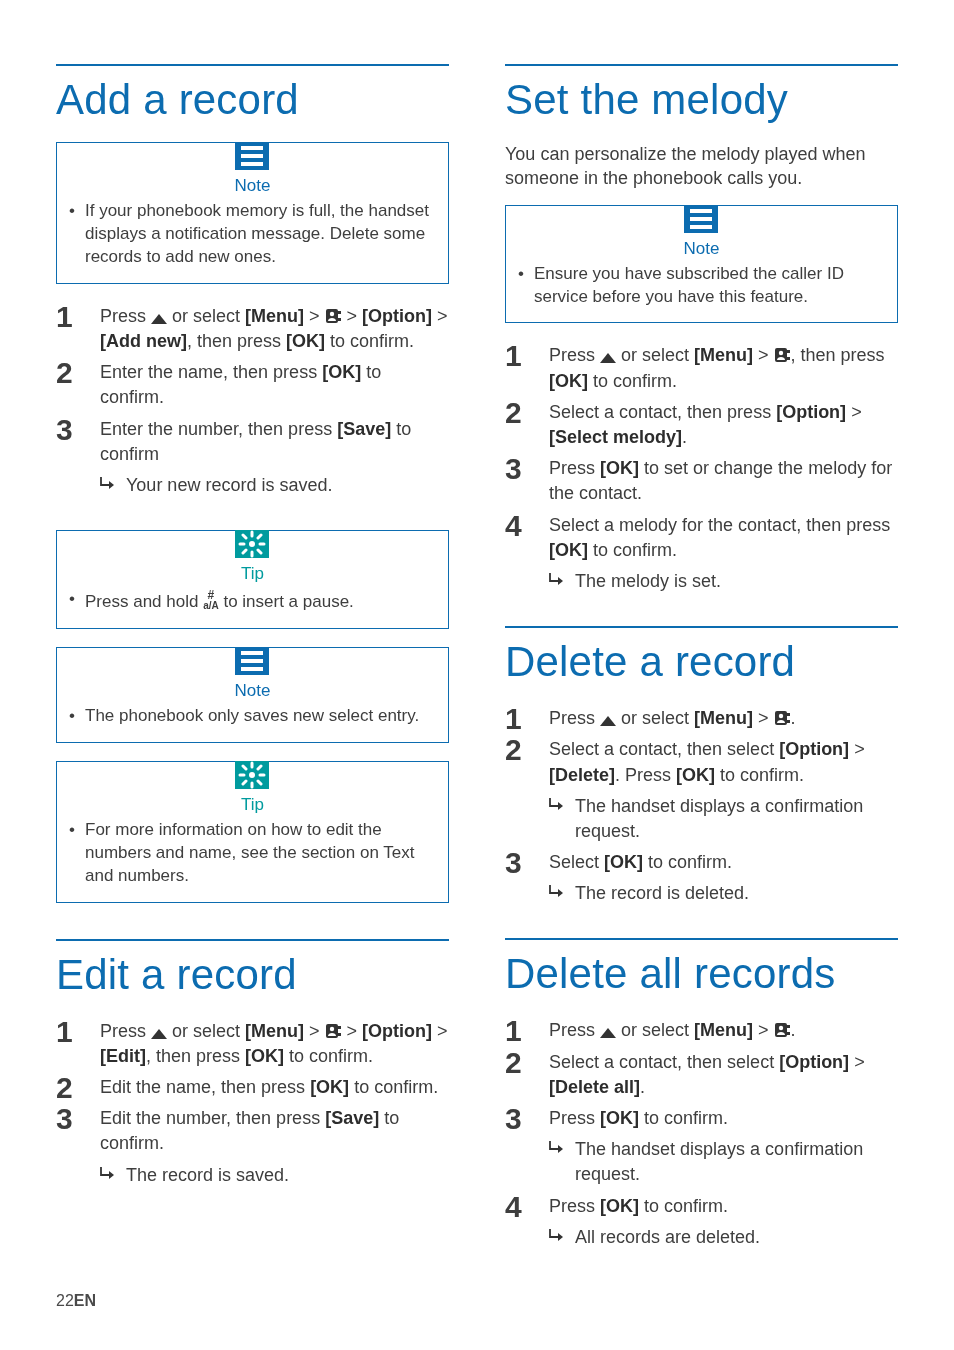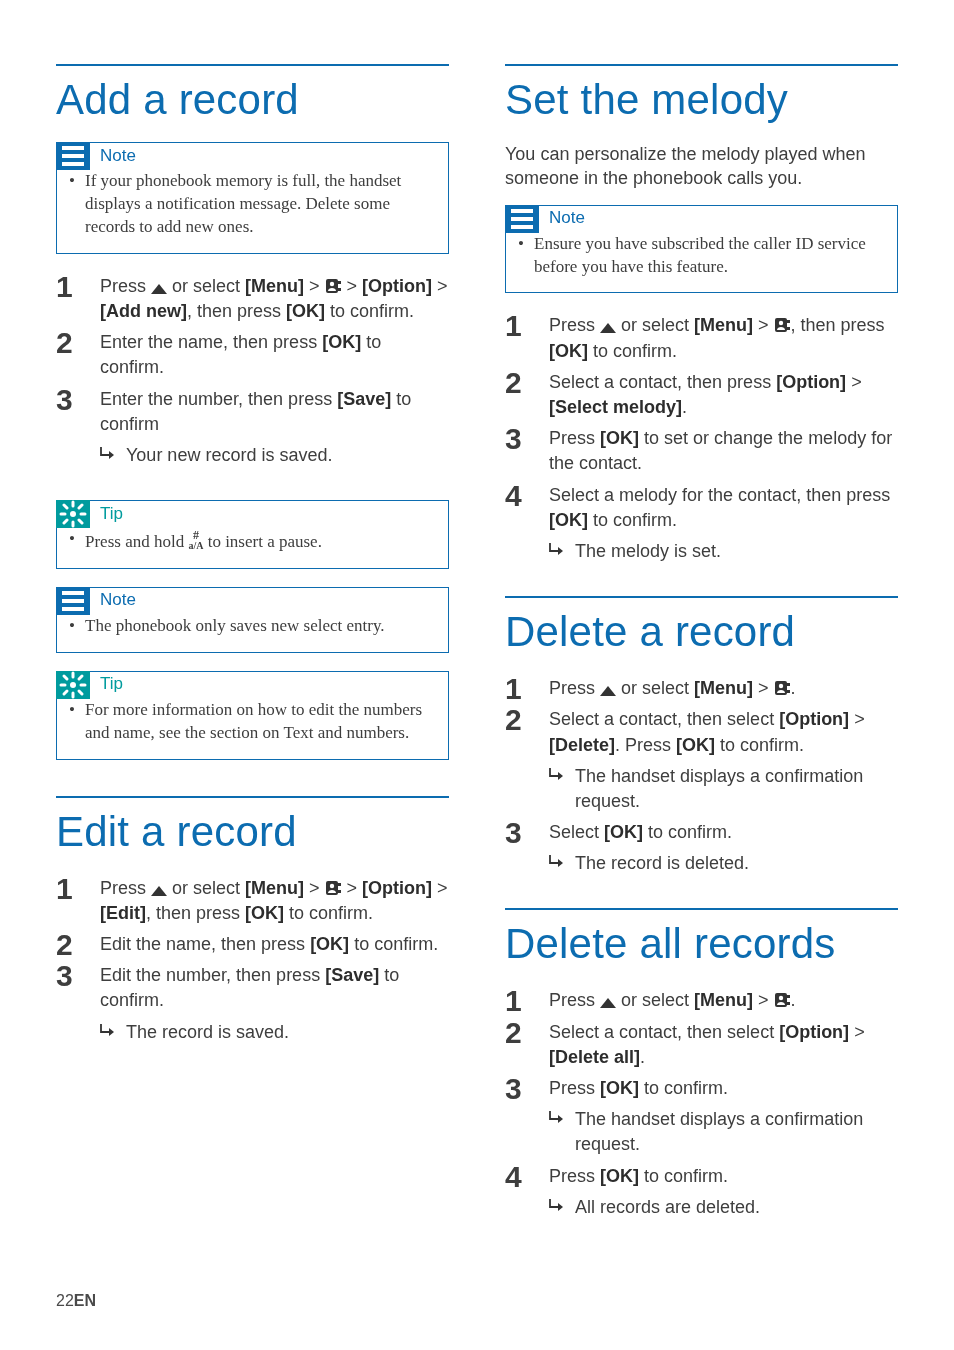--- a/index.html
+++ b/index.html
@@ -35,40 +35,41 @@
   }
   .callout {
     border: 1px solid #0c6cb0;
     margin-bottom: 18px;
   }
   .callout-head {
     display:flex;
     align-items:center;
     gap:10px;
     padding: 6px 0 0 0;
+    flex-direction: column;
   }
   .callout-head .icon-box {
     width: 34px; height: 28px;
     display:flex; align-items:center; justify-content:center;
     background: #0c6cb0;
     position:relative;
     margin-left:-1px; margin-top:-7px;
   }
   .callout-head .icon-box.teal { background:#009b9e; }
   .callout-head .label {
     color:#0c6cb0; font-size:17px;
     position:relative; top:-4px;
   }
   .callout-head .label.teal { color:#009b9e; }
   .callout-body {
     padding: 0 14px 14px 14px;
     font-size: 17px;
     line-height: 1.35;
   }
-  .callout-body ul { list-style:none;font-family:Liberation Serif, serif; }
+  .callout-body ul { list-style:none; }
   .callout-body li { position:relative; padding-left: 14px; }
   .callout-body li::before {
     content:"•"; position:absolute; left: -2px; top:0;
   }
   ol.steps {
     list-style:none;
     counter-reset: step;
     margin-bottom: 28px;
   }
   ol.steps > li {

